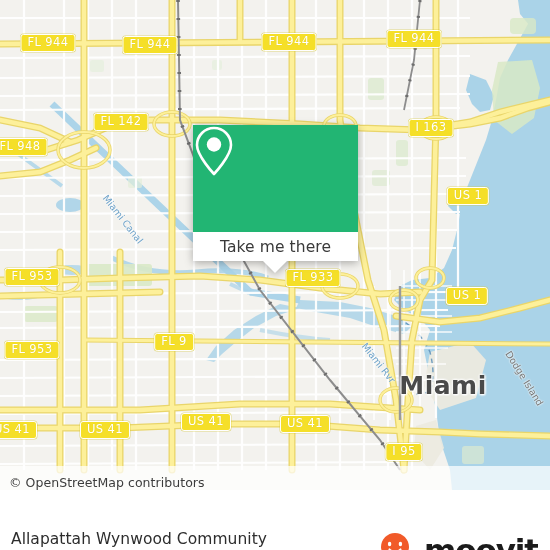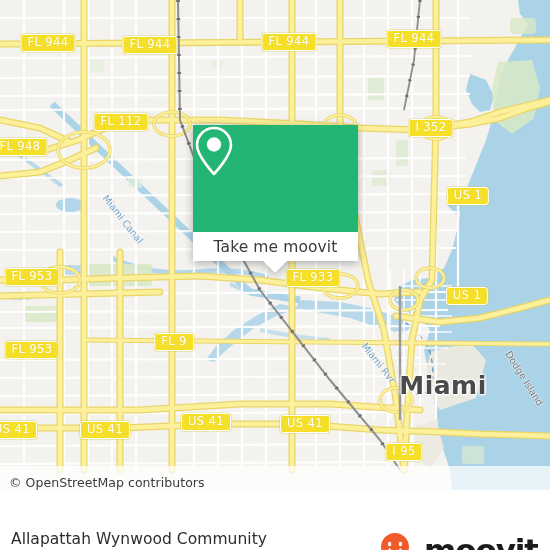--- a/index.html
+++ b/index.html
@@ -303,22 +303,22 @@
       <g clip-path="url(#mapclip)">
           <use href="#basemap"></use>
         </g>
     </svg>
 
     <div>
       <div class="shield" style="left:48px;top:43px">FL 944</div>
       <div class="shield" style="left:150px;top:45px">FL 944</div>
       <div class="shield" style="left:289px;top:42px">FL 944</div>
       <div class="shield" style="left:414px;top:39px">FL 944</div>
-      <div class="shield" style="left:121px;top:122px">FL 112</div>
-      <div class="shield" style="left:431px;top:128px">I 352</div>
+      <div class="shield" style="left:121px;top:122px">FL 142</div>
+      <div class="shield" style="left:431px;top:128px">I 163</div>
       <div class="shield" style="left:20px;top:147px">FL 948</div>
       <div class="shield" style="left:468px;top:196px">US 1</div>
       <div class="shield" style="left:32px;top:277px">FL 953</div>
       <div class="shield" style="left:313px;top:278px">FL 933</div>
       <div class="shield" style="left:467px;top:296px">US 1</div>
       <div class="shield" style="left:174px;top:342px">FL 9</div>
       <div class="shield" style="left:32px;top:350px">FL 953</div>
       <div class="shield" style="left:12px;top:430px">US 41</div>
       <div class="shield" style="left:105px;top:430px">US 41</div>
       <div class="shield" style="left:206px;top:422px">US 41</div>
@@ -334,21 +334,21 @@
     </div>
 
     <div class="callout">
       <div class="callout-top">
         <svg class="pin-icon" width="42" height="52" viewBox="0 0 42 52">
           <path d="M21 3 C11.6 3 4 10.6 4 20 C4 31 21 49 21 49 C21 49 38 31 38 20 C38 10.6 30.4 3 21 3 Z" fill="none" stroke="#ffffff" stroke-width="2.6" stroke-linejoin="round"></path>
           <circle cx="21" cy="19.5" r="7.2" fill="#ffffff"></circle>
         </svg>
       </div>
       <div class="callout-bottom">
-        <span>Take me moovit</span>
+        <span>Take me there</span>
       </div>
       <div class="callout-tail"></div>
     </div>
 
     <div class="attribution">
       <span>© OpenStreetMap contributors</span>
     </div>
   </div>
 
   <div class="footer">

